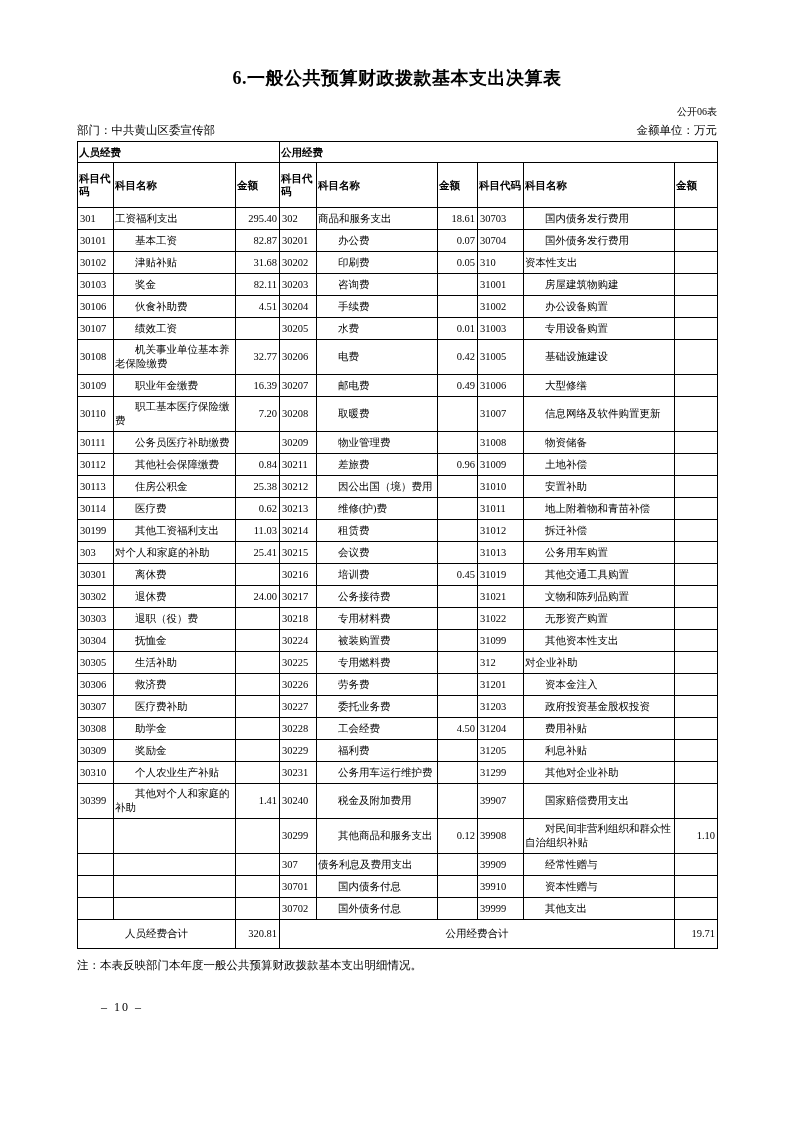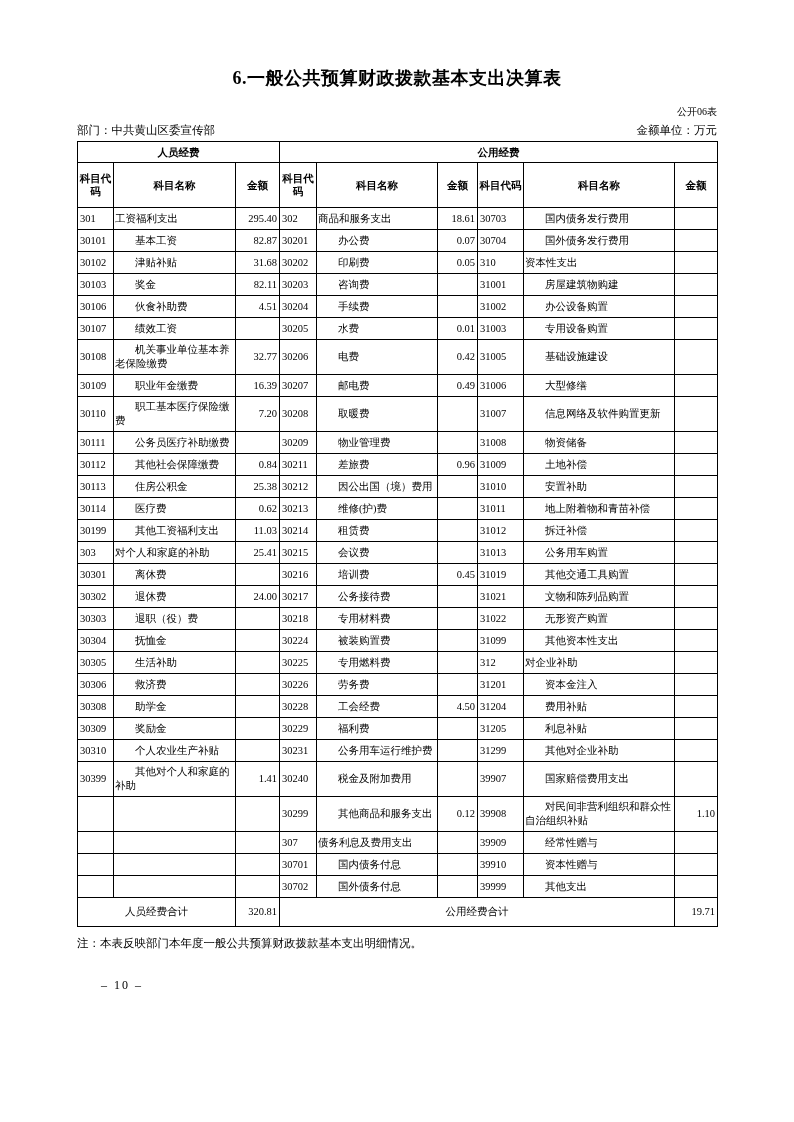--- a/index.html
+++ b/index.html
@@ -38,21 +38,21 @@
     font-size: 10.5px;
   }
   table.budget th, table.budget td {
     border: 1px solid #000;
     vertical-align: middle;
     overflow: hidden;
   }
   table.budget { border: 1.5px solid #000; }
   thead th {
     font-weight: bold;
-    text-align: center;
+    text-align: left;
     padding: 2px 1px;
     line-height: 13px;
   }
   tr.group-header th { height: 21px; }
   tr.col-header th { height: 45px; }
   tbody td {
     padding: 3px 1px;
     line-height: 14px;
     height: 22px;
   }
@@ -335,20 +335,31 @@
             <td class="name sub">救济费</td>
             <td class="amt"></td>
             <td class="code">30226</td>
             <td class="name sub">劳务费</td>
             <td class="amt"></td>
             <td class="code">31201</td>
             <td class="name sub">资本金注入</td>
             <td class="amt"></td>
           </tr>
           <tr>
+            <td class="code">30307</td>
+            <td class="name sub">医疗费补助</td>
+            <td class="amt"></td>
+            <td class="code">30227</td>
+            <td class="name sub">委托业务费</td>
+            <td class="amt"></td>
+            <td class="code">31203</td>
+            <td class="name sub">政府投资基金股权投资</td>
+            <td class="amt"></td>
+          </tr>
+          <tr>
             <td class="code">30308</td>
             <td class="name sub">助学金</td>
             <td class="amt"></td>
             <td class="code">30228</td>
             <td class="name sub">工会经费</td>
             <td class="amt">4.50</td>
             <td class="code">31204</td>
             <td class="name sub">费用补贴</td>
             <td class="amt"></td>
           </tr>

